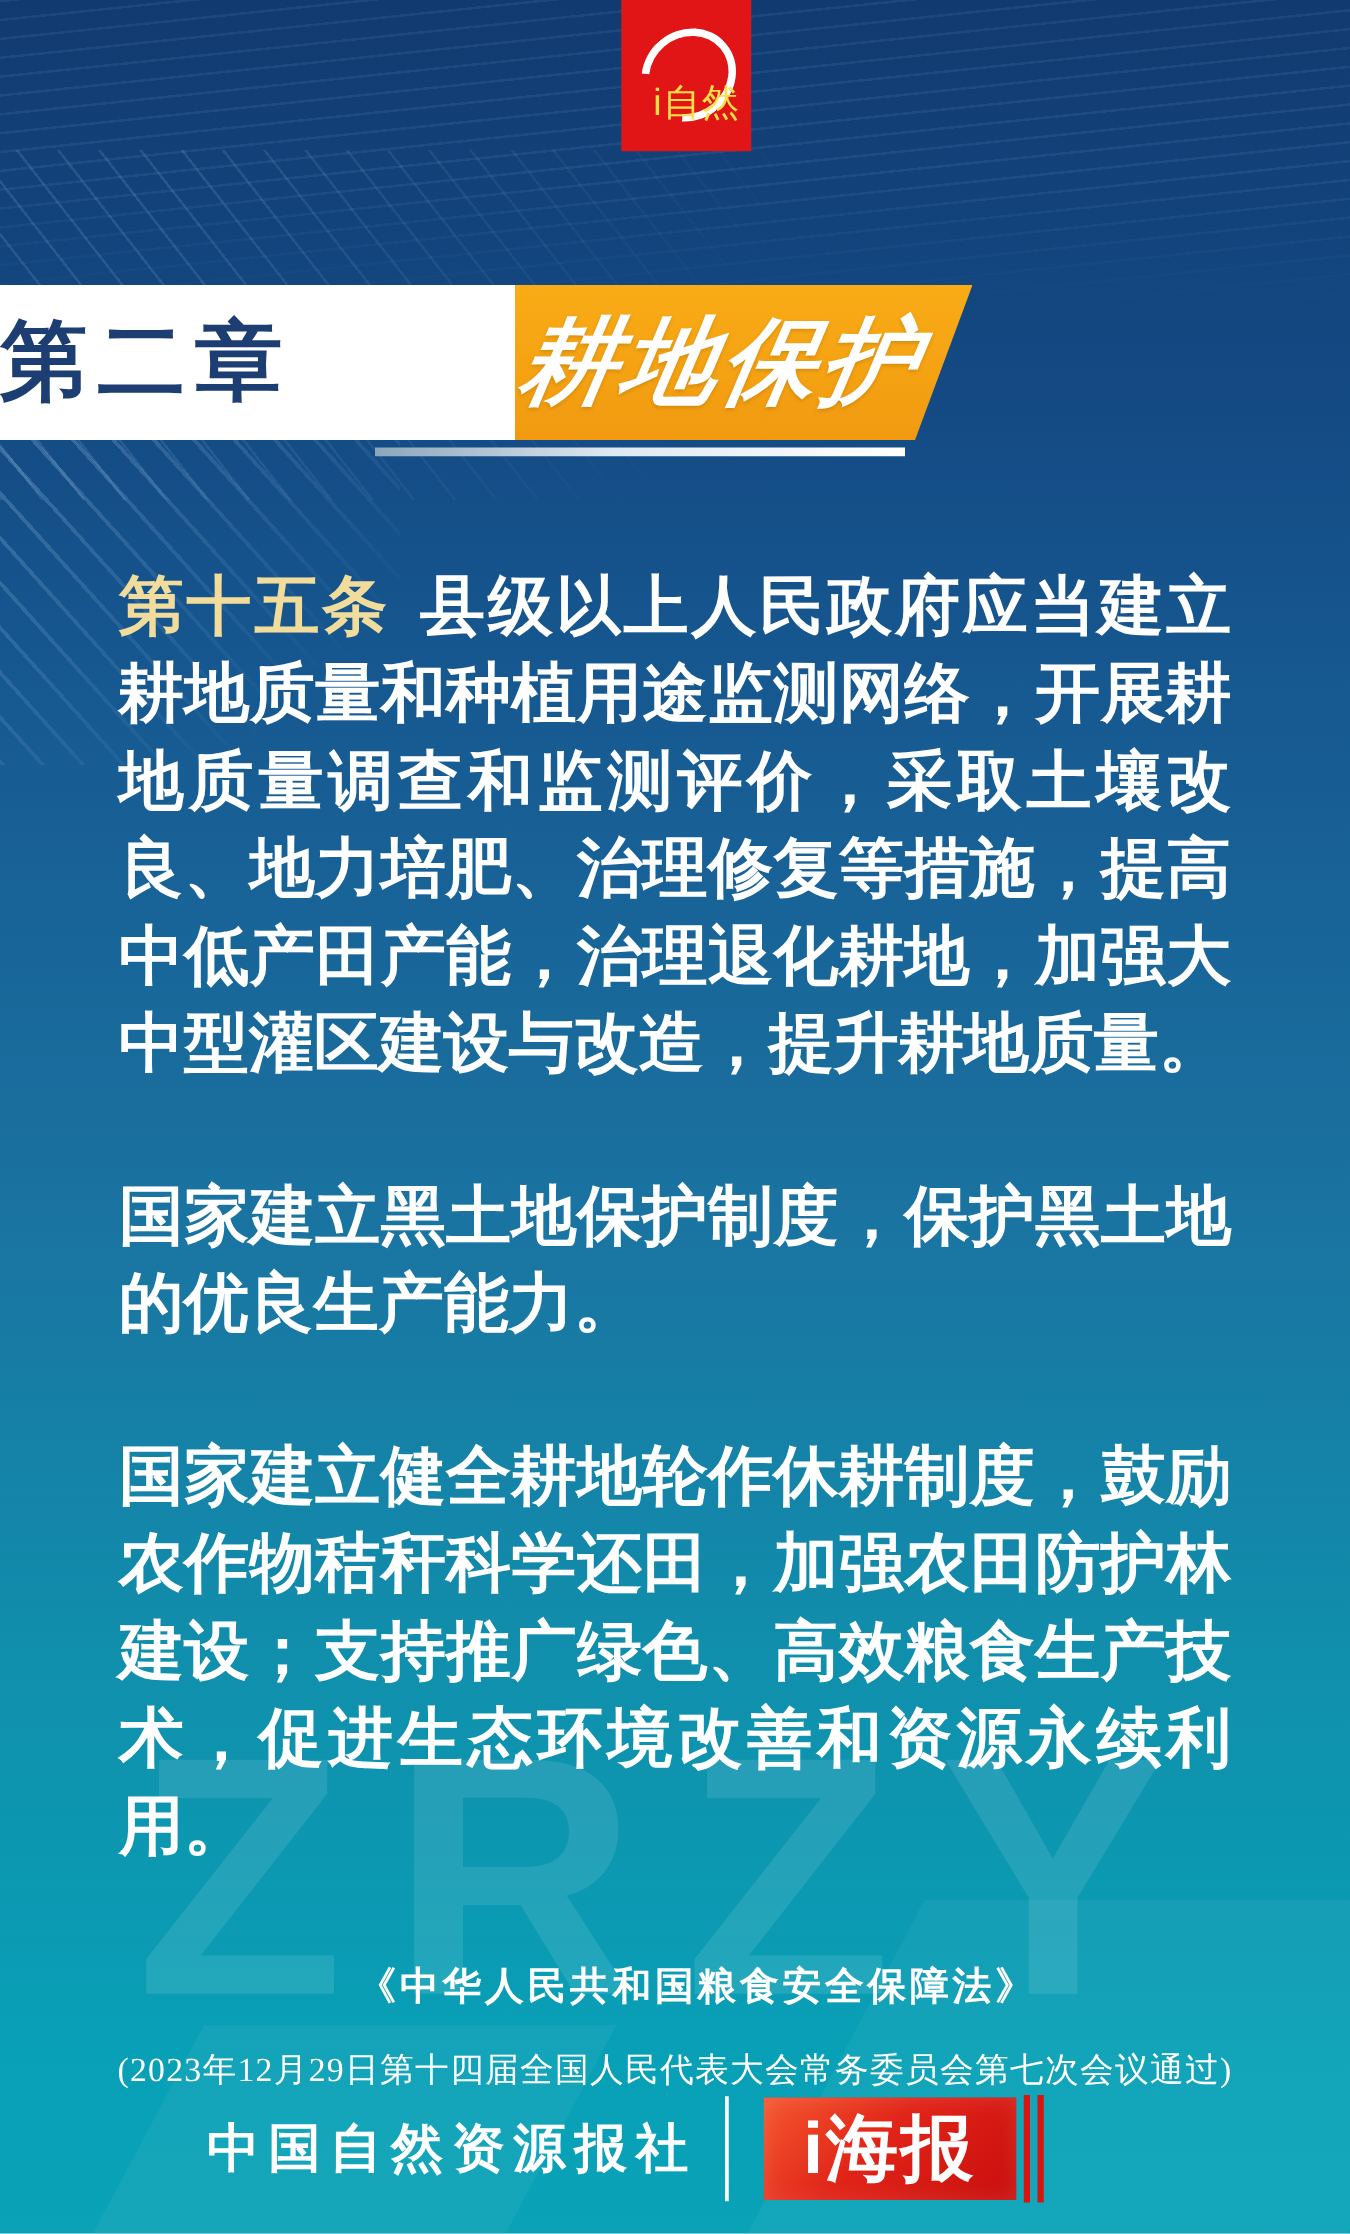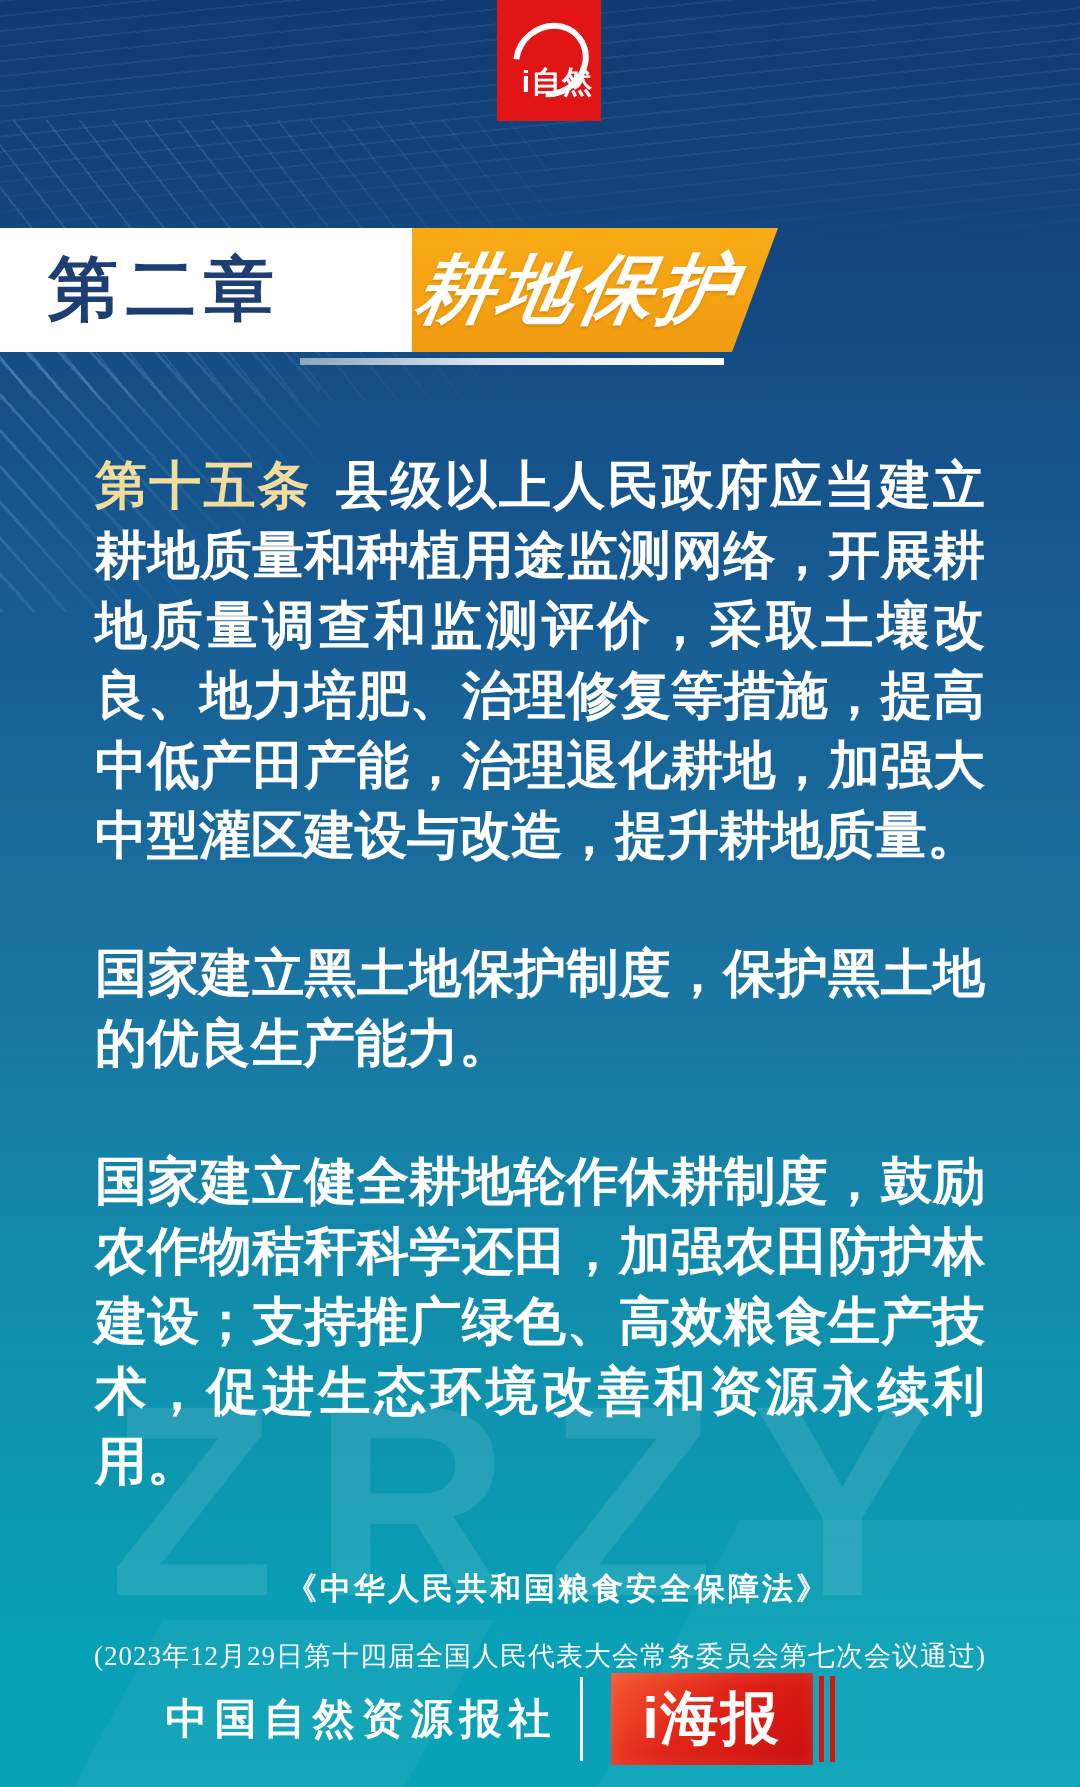--- a/index.html
+++ b/index.html
@@ -19,27 +19,27 @@
     background:repeating-linear-gradient(48deg,rgba(180,215,245,0.22) 0 3px,transparent 3px 24px);
     -webkit-mask-image:linear-gradient(135deg,#000 10%,transparent 80%);
     mask-image:linear-gradient(135deg,#000 10%,transparent 80%);}
   .band-bottom-left{position:absolute;left:110px;top:1620px;width:330px;height:200px;background:rgba(255,255,255,0.05);transform:skewX(-28deg);}
   .band-bottom-right{position:absolute;left:660px;top:1520px;width:480px;height:300px;background:rgba(255,255,255,0.045);transform:skewX(-28deg);}
 
   
   .top-logo{position:absolute;left:497px;top:0;width:104px;height:121px;background:#e11515;}
   .top-logo .swoosh{position:absolute;left:15px;top:24px;width:66px;height:60px;border:6px solid #ffffff;
     border-radius:50%;border-left-color:transparent;transform:rotate(-40deg);}
-  .top-logo .logo-text{position:absolute;left:17px;right:0;top:62px;text-align:center;color:#ffffff;
-    font-weight:bold;font-size:30px;letter-spacing:1px;}
+  .top-logo .logo-text{position:absolute;left:17px;right:0;top:62px;text-align:center;color:#fde047;
+    font-weight:normal;font-size:30px;letter-spacing:1px;}
 
   
   .chapter-box{position:absolute;left:0;top:228px;width:412px;height:124px;background:#ffffff;
     display:flex;align-items:center;}
-  .chapter-box .chapter-text{padding-left:48px;color:#1c3e72;font-size:70px;font-weight:900;letter-spacing:8px;}
+  .chapter-box .chapter-text{color:#1c3e72;font-size:70px;font-weight:900;letter-spacing:8px;}
   .title-banner{position:absolute;left:412px;top:228px;width:366px;height:124px;
     background:linear-gradient(180deg,#f9ac16 0%,#f19a10 100%);
     clip-path:polygon(0 0,100% 0,calc(100% - 46px) 100%,0 100%);
     display:flex;align-items:center;justify-content:center;}
   .title-banner .title-text{color:#ffffff;font-size:76px;font-weight:bold;font-style:italic;
     font-family:"Liberation Serif",serif;transform:skewX(-10deg);letter-spacing:4px;padding-right:34px;
     text-shadow:0 2px 3px rgba(120,70,0,0.25);}
   .title-underline{position:absolute;left:300px;top:358px;width:424px;height:7px;
     background:linear-gradient(90deg,#8ba6bb 0%,#dfe9f1 45%,#ffffff 100%);}
 
@@ -58,21 +58,21 @@
   .citation{position:absolute;left:0;top:1568px;width:1080px;text-align:center;color:#ffffff;
     font-family:"Liberation Serif",serif;}
   .citation .law-title{font-size:31px;font-weight:600;letter-spacing:3px;margin-left:36px;}
   .citation .law-passed{font-size:27px;margin-top:28px;letter-spacing:1px;}
 
   
   .footer-row{position:absolute;left:0;top:1676px;width:1080px;height:86px;display:flex;
     align-items:center;justify-content:center;transform:translateX(-40px);}
   .publisher{color:#ffffff;font-family:"Liberation Serif",serif;font-size:42px;font-weight:600;letter-spacing:7px;}
   .footer-divider{width:3px;height:84px;background:#ffffff;margin:0 28px 0 22px;}
-  .brand-box{width:202px;height:92px;background:linear-gradient(135deg,#f4582f 0%,#e12418 45%,#c90d0c 100%);
+  .brand-box{width:202px;height:82px;background:linear-gradient(135deg,#f4582f 0%,#e12418 45%,#c90d0c 100%);
     display:flex;align-items:center;justify-content:center;box-shadow:inset 0 0 18px rgba(255,255,255,0.12);}
   .brand-box .brand-text{color:#ffffff;font-size:58px;font-weight:900;letter-spacing:2px;}
   .brand-stripe{width:5px;height:86px;background:#d6150e;margin-left:6px;}
 </style>
 </head>
 <body>
 
 <div class="poster">
 
   <div class="arcs-top"></div>

